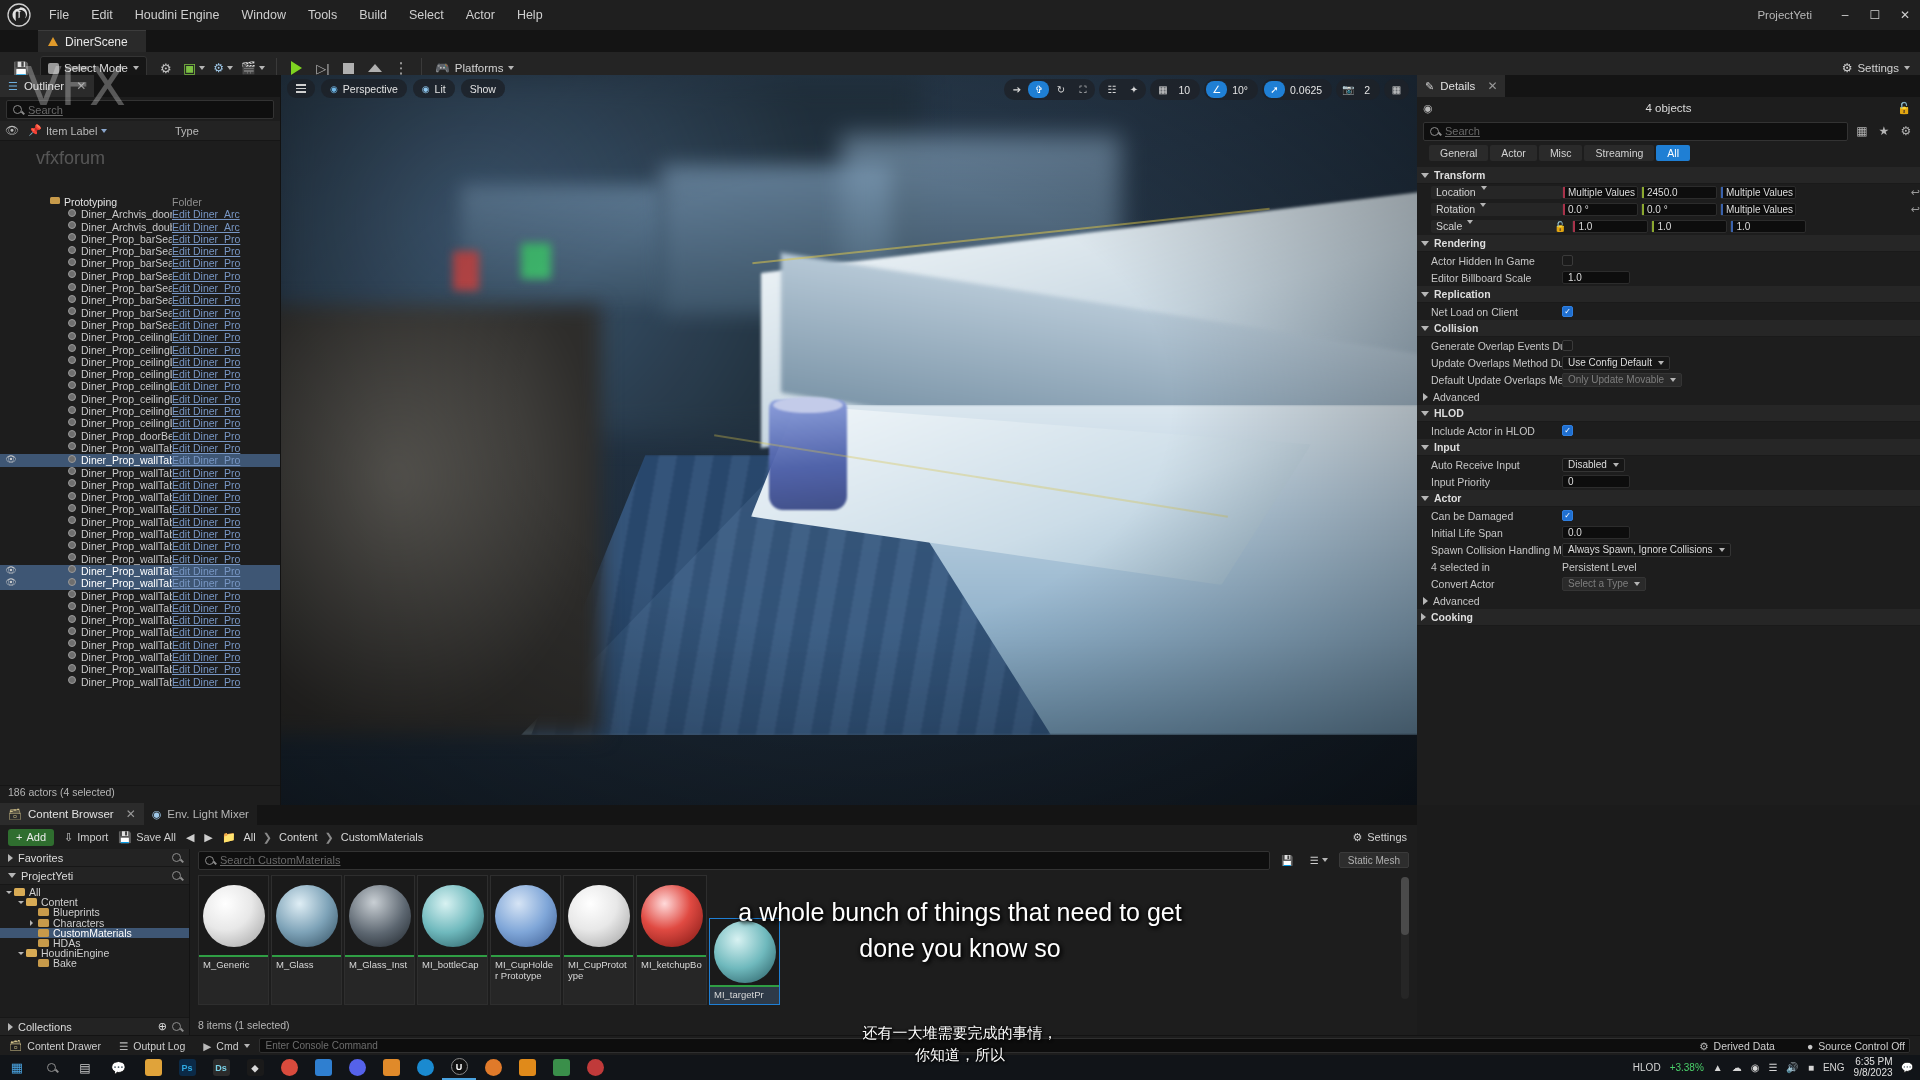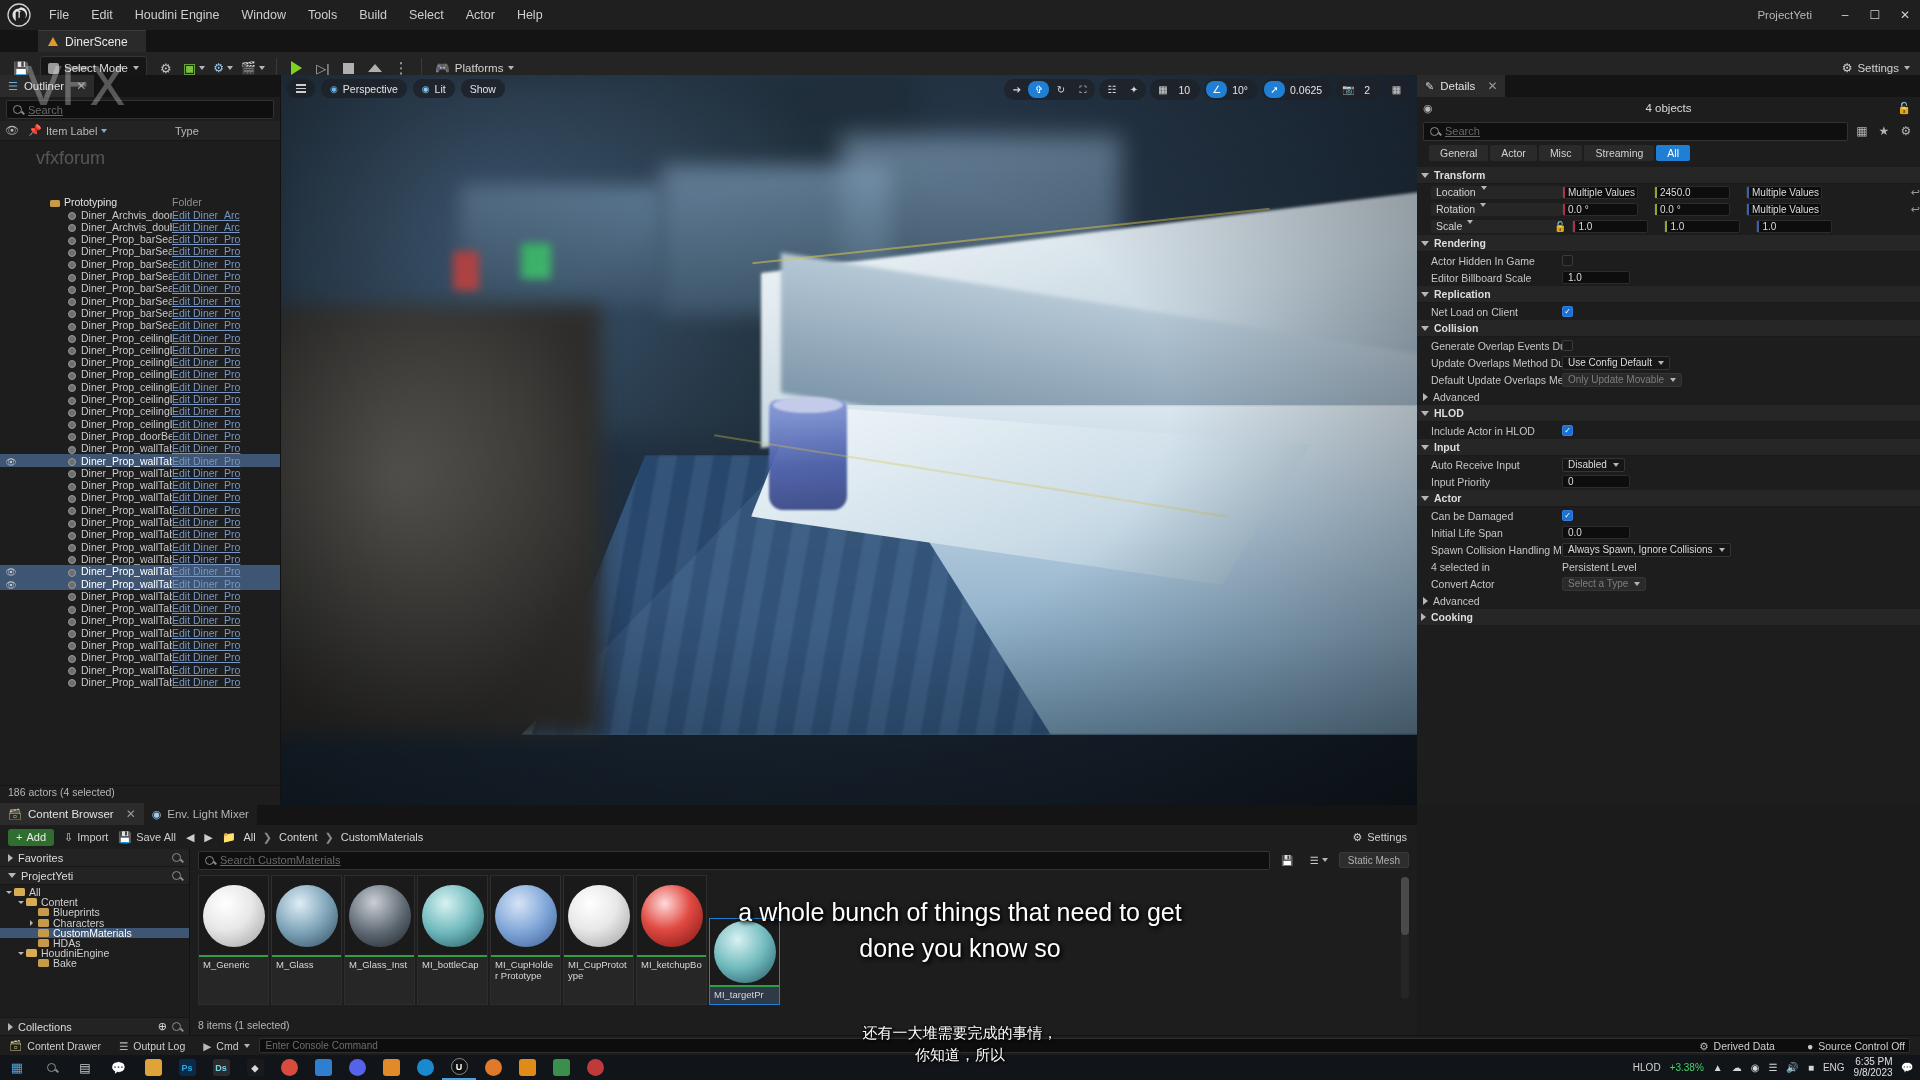--- a/index.html
+++ b/index.html
@@ -96,21 +96,21 @@
                 transform: rotate(45deg); right:-4px; bottom:0; }
   .colhead {
     height: 20px; background: #232323; border-bottom: 1px solid #161616;
     display: flex; align-items: center; font-size: 11px; color: #b9b9b9;
   }
   .colhead .c-eye { width: 24px; text-align:center; }
   .colhead .c-pin { width: 22px; text-align:center; }
   .colhead .c-label { flex: 1; display:flex; align-items:center; gap:4px; }
   .colhead .c-type { width: 105px; }
   .treelist { position: absolute; top: 121px; left:0; right:0; bottom: 20px; overflow: hidden; }
-  .trow { height: 12.3px; display: flex; align-items: flex-end; font-size: 10.5px; color: #c9c9c9; position:relative; }
+  .trow { height: 12.3px; display: flex; align-items: flex-start; font-size: 10.5px; color: #c9c9c9; position:relative; }
   .trow.sel { background: #3e5674; color: #fff; }
   .trow .eyec { width: 22px; text-align:center; color:#cfcfcf; font-size:9px; }
   .trow .indent { display:inline-block; }
   .trow .aic { width: 11px; height: 9px; margin-right: 4px; flex: none;
                display:flex; align-items:center; justify-content:center; }
   .trow .lbl { flex: 1; white-space: nowrap; overflow: hidden; }
   .trow .typ { width: 108px; color: #7796c4; text-decoration: underline; white-space: nowrap;
                overflow:hidden; font-size: 10.5px; }
   .trow.folder .typ { color: #8f8f8f; text-decoration:none; }
   .trow.folder .lbl { color: #e3e3e3; }
@@ -166,21 +166,21 @@
   .sec-hdr { height: 17px; background: #262626; display:flex; align-items:center; gap:5px;
              padding-left: 4px; font-size: 10.5px; font-weight: bold; color: #dedede;
              border-bottom: 1px solid #1a1a1a; }
   .arr-d { width:0;height:0;border-left:4px solid transparent;border-right:4px solid transparent;
            border-top:5px solid #b6b6b6; }
   .arr-r { width:0;height:0;border-top:4px solid transparent;border-bottom:4px solid transparent;
            border-left:5px solid #b6b6b6; }
   .prow { height: 17px; display:flex; align-items:center; font-size: 10.5px; color:#c6c6c6;
           padding-left: 14px; }
   .prow .pname { width: 131px; flex:none; white-space:nowrap; overflow:hidden; }
-  .prow .pval { flex: 1; display:flex; align-items:center; gap: 16px; }
+  .prow .pval { flex: 1; display:flex; align-items:center; gap: 3px; }
   .vecbox { height: 13px; background: #0d0d0d; border: 1px solid #2c2c2c; border-radius:2px;
             display:flex; align-items:center; padding-left: 5px; font-size: 10px; color:#dcdcdc;
             position: relative; width: 76px; }
   .vecbox .bar { position:absolute; left:0; top:0; bottom:0; width: 2px; }
   .vecbox.x .bar { background:#a8324a; } .vecbox.y .bar { background:#8ba82f; } .vecbox.z .bar { background:#3a62ac; }
   .tbox { height: 13px; background: #0d0d0d; border: 1px solid #2c2c2c; border-radius:2px;
           display:flex; align-items:center; padding: 0 5px; font-size: 10px; color:#dcdcdc; width: 68px; }
   .cbx { width: 11px; height: 11px; background: #1a1a1a; border: 1px solid #3a3a3a; border-radius:2px; }
   .cbx.ck { background: #1f6fd0; border-color:#2f7fe0; display:flex; align-items:center;
             justify-content:center; color:#fff; font-size:8px; }

